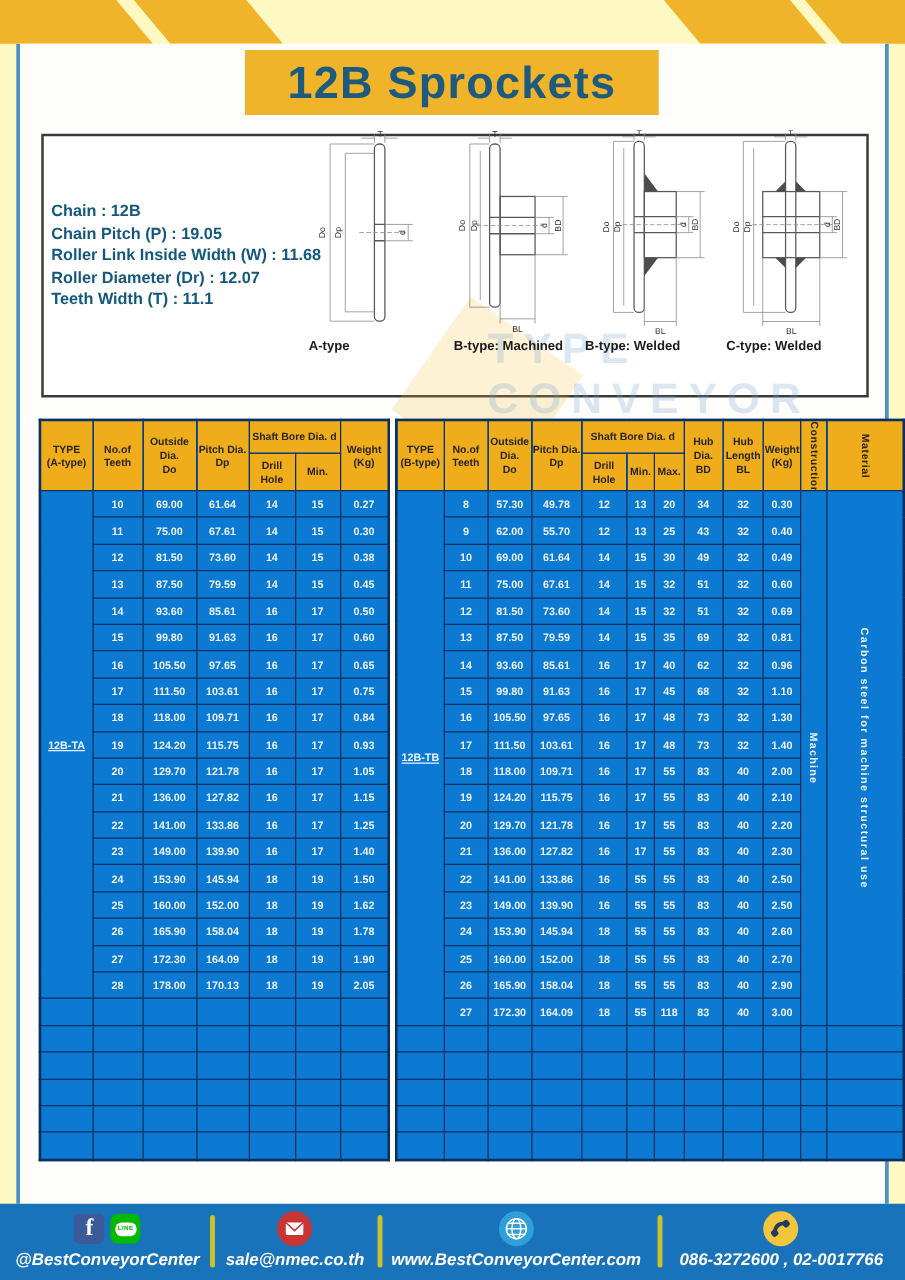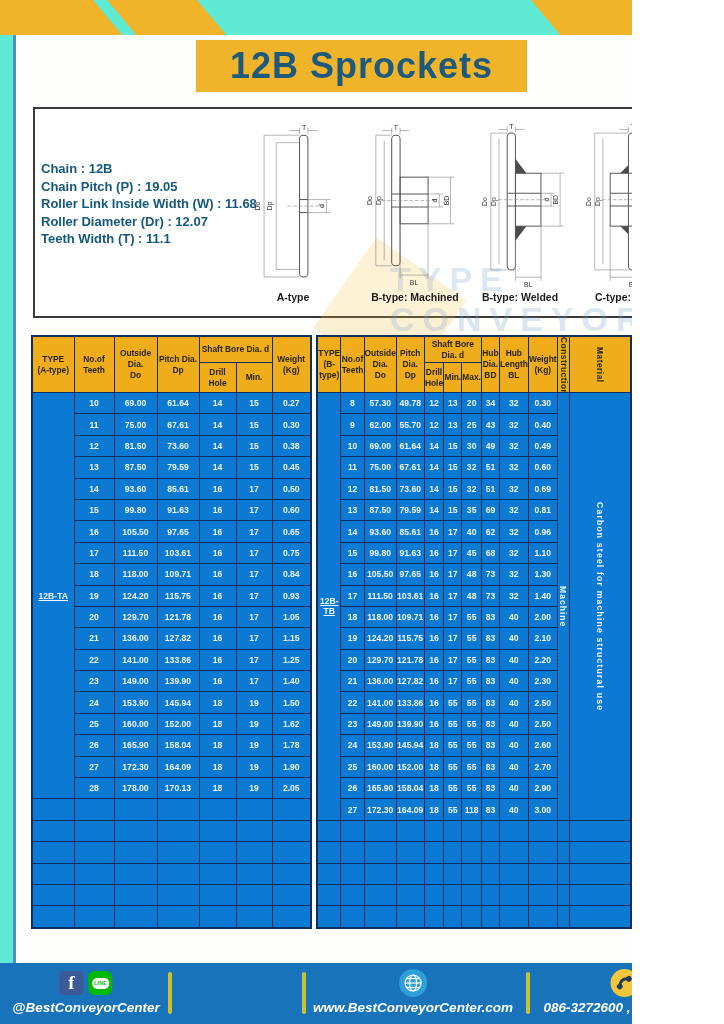--- a/index.html
+++ b/index.html
@@ -1,27 +1,27 @@
 <!DOCTYPE html>
 <html><head>
 <meta charset="utf-8">
 <style>
   html,body{margin:0;padding:0;}
   body{font-family:"Liberation Sans","DejaVu Sans",sans-serif;}
-  .screen{position:relative;width:632px;height:1024px;background:#5eead4;overflow:hidden;}
+  .screen{position:relative;width:724px;height:1024px;background:#fef9c3;overflow:hidden;}
   .stripe{position:absolute;top:0;height:35px;background:#f0b42a;transform:skewX(40deg);transform-origin:top left;}
   .page{position:absolute;left:13px;top:35px;width:698px;height:928px;background:#fdfdfb;border-left:3px solid #4c92c8;border-right:3px solid #4c92c8;box-sizing:border-box;}
   .banner{position:absolute;left:196px;top:40px;width:331px;height:52px;background:#f0b42a;display:flex;align-items:center;justify-content:center;}
   .banner span{font-size:36px;font-weight:800;color:#1d5a7d;letter-spacing:1px;}
   .spec-box{position:absolute;left:33px;top:107px;width:662px;height:211px;background:#fff;border:2px solid #3a3a3a;box-sizing:border-box;}
   .spec-lines{position:absolute;left:41px;top:160px;}
   .spec-line{font-size:13px;font-weight:700;color:#14587e;line-height:17.5px;white-space:nowrap;}
   .wm-star{position:absolute;left:300px;top:150px;width:110px;height:110px;background:rgba(244,185,48,0.20);transform:rotate(35deg);}
   .wm-text{position:absolute;left:355px;top:150px;width:330px;text-align:left;color:rgba(110,165,205,0.25);font-weight:800;font-size:34px;line-height:40px;letter-spacing:8px;}
-  .diagram{position:absolute;top:124px;text-align:center;}
+  .diagram{position:absolute;top:104px;}
   .diagram svg{display:block;margin:0 auto;}
   .diag-label{font-size:10.5px;font-weight:600;color:#1c1c1c;margin-top:1px;white-space:nowrap;}
   .geo{stroke:#58595b;fill:none;stroke-width:1.1;}
   .geof{fill:#4c4c4c;stroke:none;}
   .dim{stroke:#8d8d8d;fill:none;stroke-width:0.7;}
   .dimtxt{font-size:7.5px;fill:#333;font-family:"Liberation Sans",sans-serif;}
   table.tbl{position:absolute;border-collapse:collapse;table-layout:fixed;background:#0c7ad2;border:2.5px solid #0d2f5e;}
   .tbl th,.tbl td{border:1.5px solid #0d2f5e;text-align:center;vertical-align:middle;padding:0;overflow:hidden;}
   .tbl thead th{background:#efad1b;color:#27251c;font-size:8.4px;font-weight:700;line-height:1.3;}
   .tbl tbody td{color:#eef4ff;font-size:8.6px;font-weight:600;height:20.4px;}
@@ -824,20 +824,31 @@
     <div class="foot-item" style="left:86px;">
       <div class="icon-row">
         <div class="ic-fb">f</div>
         <div class="ic-line">
           <div class="bubble">LINE</div>
         </div>
       </div>
       <div class="foot-text">@BestConveyorCenter</div>
     </div>
     <div class="foot-sep" style="left:168px;"></div>
+    <div class="foot-item" style="left:236px;">
+      <div class="icon-row">
+        <div class="ic-circle ic-mail">
+          <svg width="16" height="12">
+              <rect x="1" y="1" width="14" height="10" rx="1" fill="#fff"></rect>
+              <path d="M1 1 L8 7.5 L15 1" stroke="#c93434" stroke-width="1.2" fill="none"></path>
+            </svg>
+        </div>
+      </div>
+      <div class="foot-text">sale@nmec.co.th</div>
+    </div>
     <div class="foot-sep" style="left:302px;"></div>
     <div class="foot-item" style="left:413px;">
       <div class="icon-row">
         <div class="ic-circle ic-globe">
           <svg width="22" height="22" viewBox="0 0 22 22" fill="none" stroke="#fff" stroke-width="1.2">
             <circle cx="11" cy="11" r="8"></circle>
               <ellipse cx="11" cy="11" rx="3.5" ry="8"></ellipse>
             <line x1="3" y1="11" x2="19" y2="11"></line>
               <line x1="4.2" y1="6.5" x2="17.8" y2="6.5"></line>
               <line x1="4.2" y1="15.5" x2="17.8" y2="15.5"></line>

